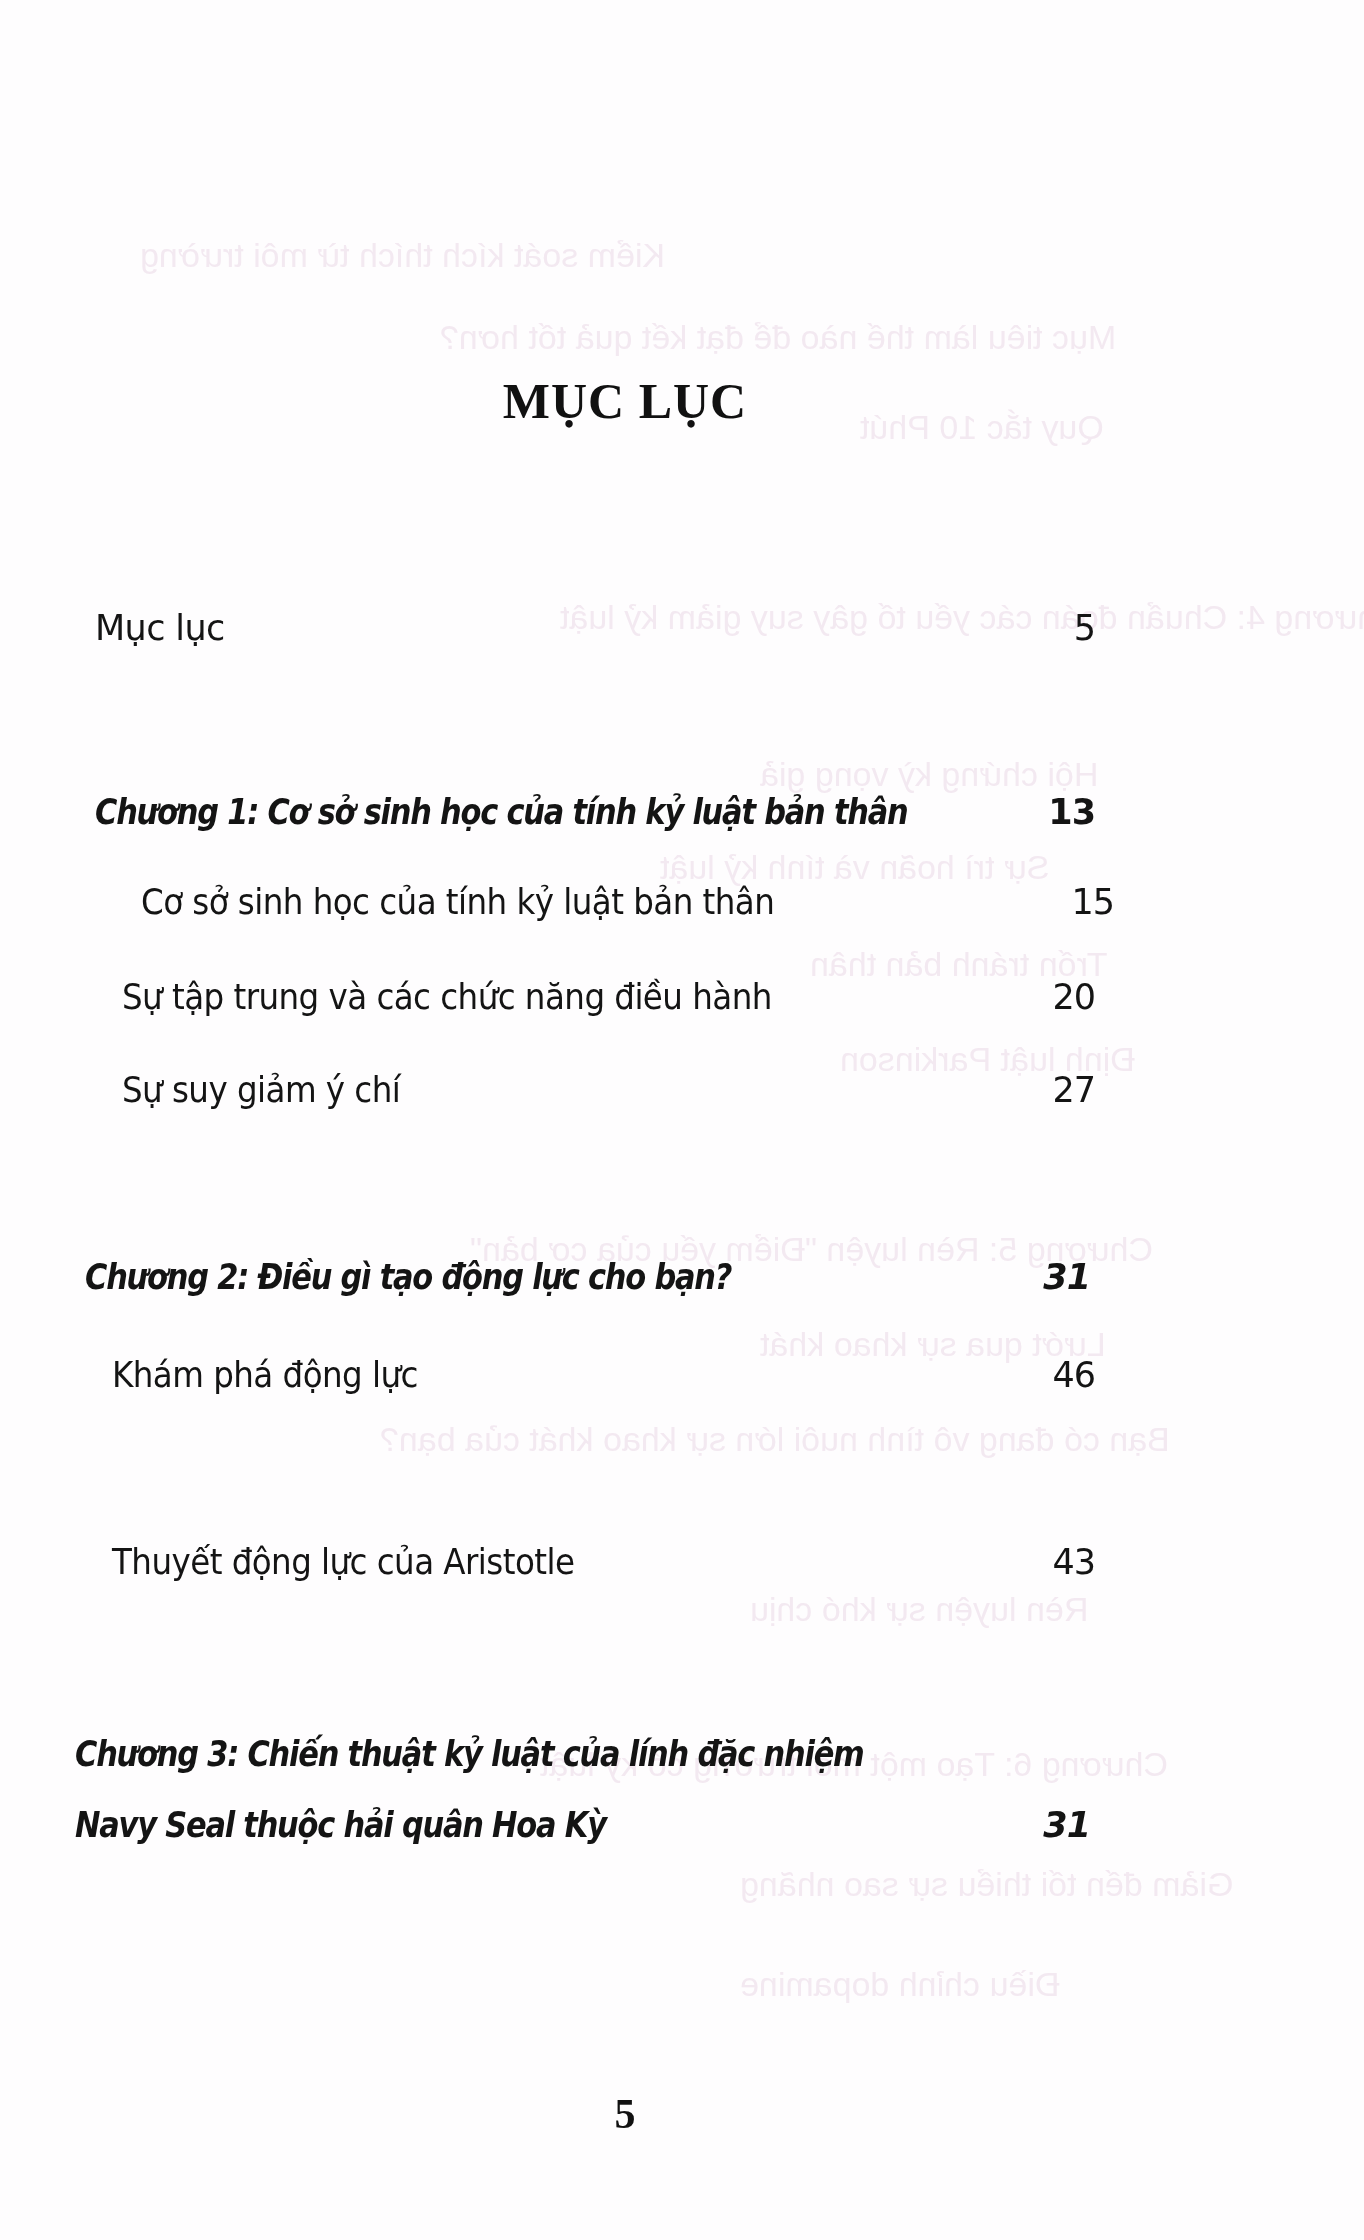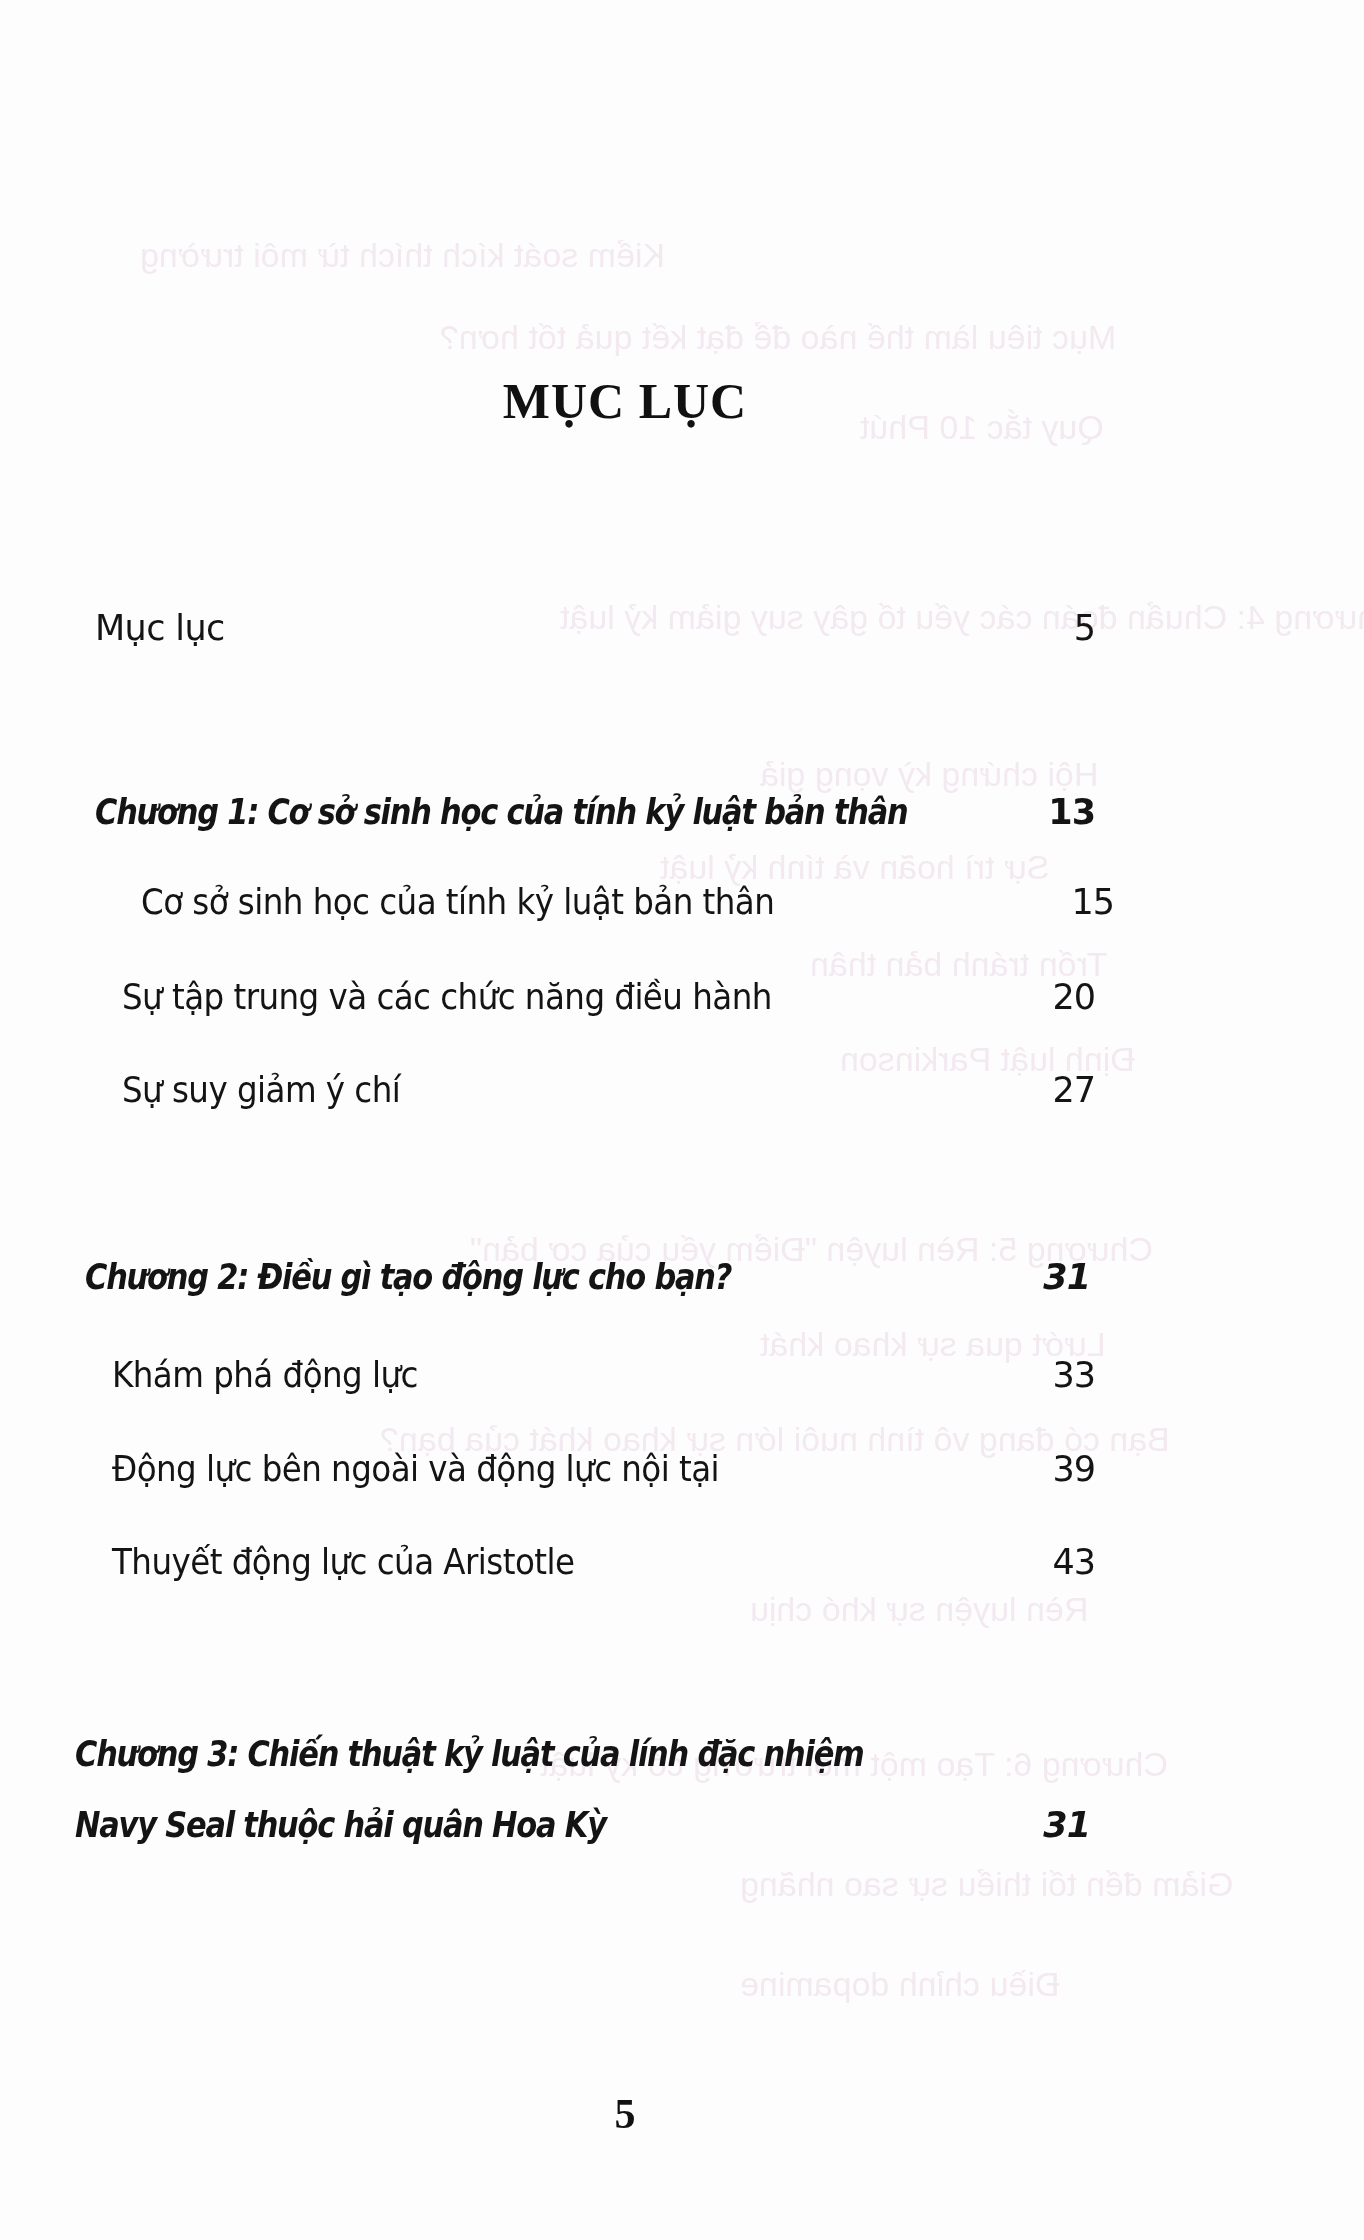--- a/index.html
+++ b/index.html
@@ -133,25 +133,21 @@
     <span class="toc-label" style="transform:scaleX(0.93);">Sự suy giảm ý chí</span>
     <span class="toc-page">27</span>
   </div>
 
   <div class="toc-row chapter" style="left:85px; width:1005px; top:1245px;">
     <span class="toc-label" style="transform:scaleX(0.87);">Chương 2: Điều gì tạo động lực cho bạn?</span>
     <span class="toc-page">31</span>
   </div>
   <div class="toc-row" style="left:112px; width:983px; top:1343px;">
     <span class="toc-label" style="transform:scaleX(0.93);">Khám phá động lực</span>
-    <span class="toc-page">33</span>
-  </div>
-  <div class="toc-row" style="left:112px; width:983px; top:1437px;">
-    <span class="toc-label" style="transform:scaleX(0.93);">Động lực bên ngoài và động lực nội tại</span>
-    <span class="toc-page">39</span>
+    <span class="toc-page">46</span>
   </div>
   <div class="toc-row" style="left:112px; width:983px; top:1530px;">
     <span class="toc-label" style="transform:scaleX(0.93);">Thuyết động lực của Aristotle</span>
     <span class="toc-page">43</span>
   </div>
 
   <div class="toc-row chapter" style="left:75px; width:1015px; top:1722px;">
     <span class="toc-label" style="transform:scaleX(0.87);">Chương 3: Chiến thuật kỷ luật của lính đặc nhiệm</span>
   </div>
   <div class="toc-row chapter" style="left:75px; width:1015px; top:1793px;">

